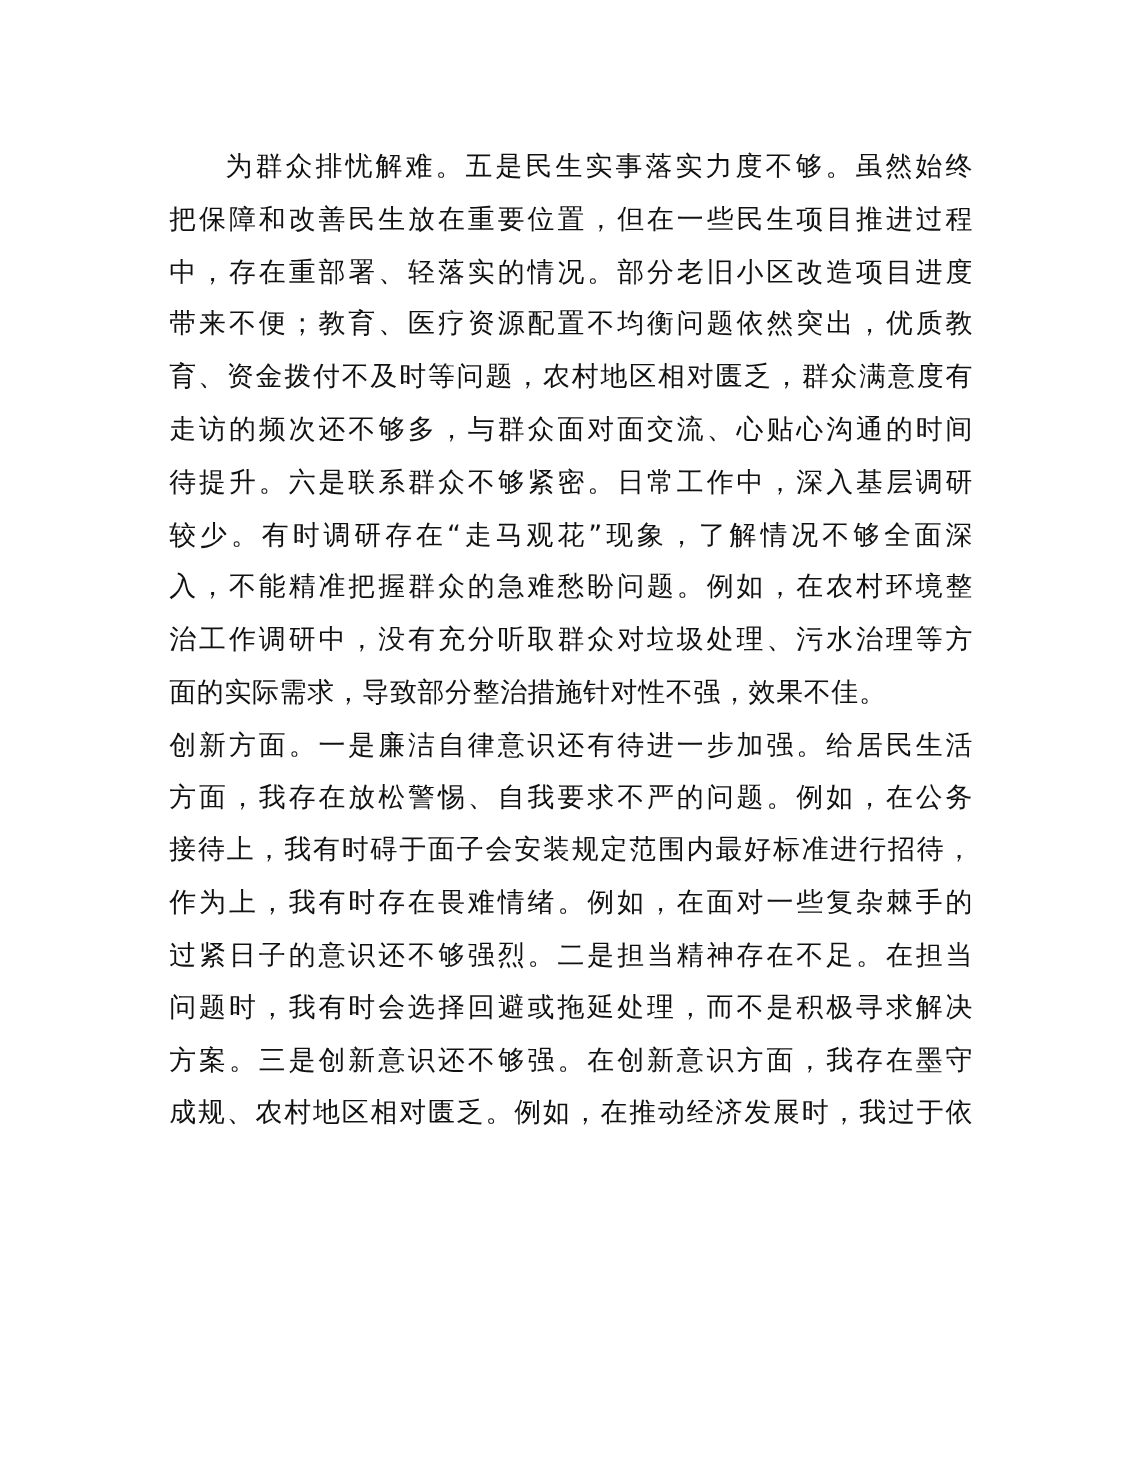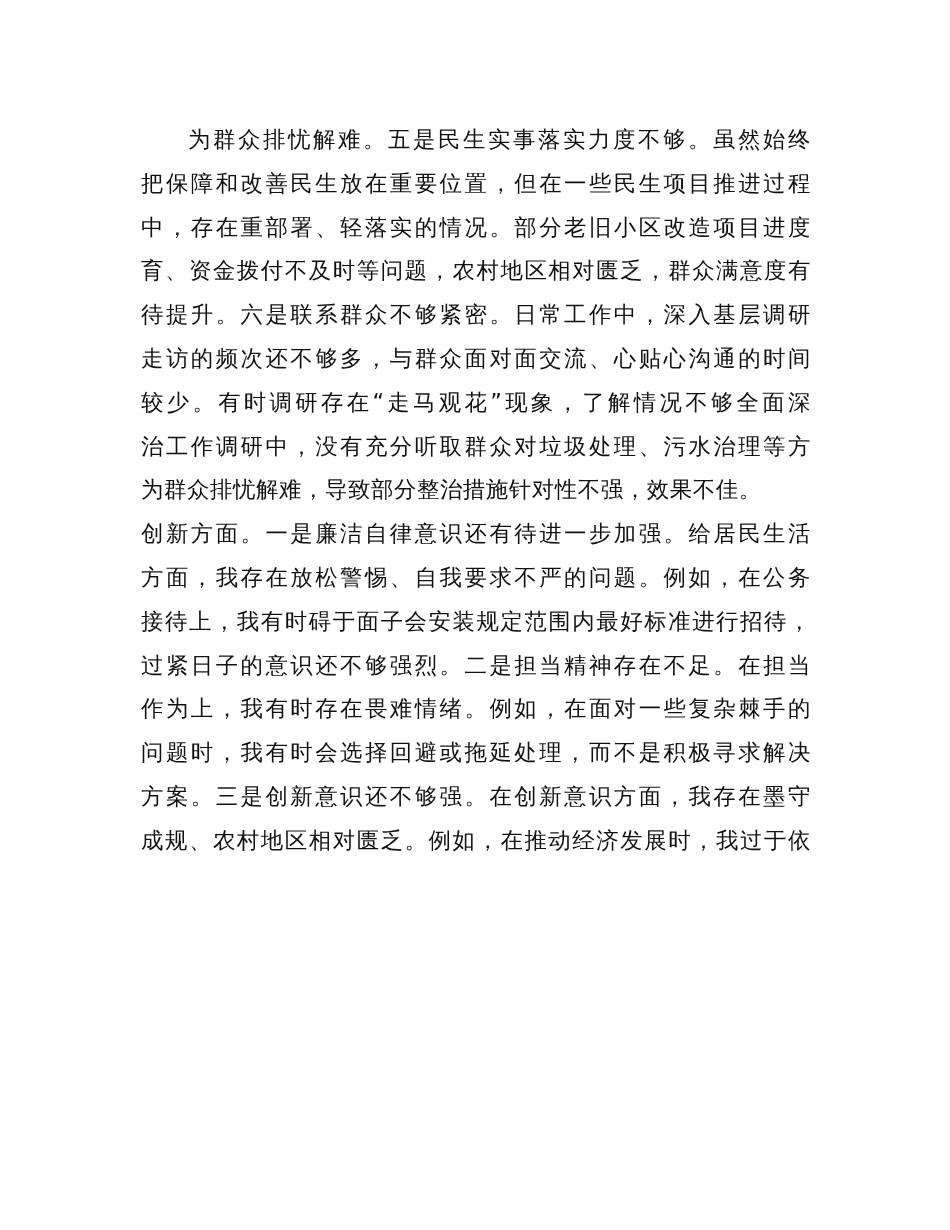--- a/index.html
+++ b/index.html
@@ -49,33 +49,35 @@
 </head>
 <body>
 
 <div class="page">
   <div class="content">
 
     <div class="paragraph">
       <span class="line indent">为群众排忧解难。五是民生实事落实力度不够。虽然始终</span>
       <span class="line">把保障和改善民生放在重要位置，但在一些民生项目推进过程</span>
       <span class="line">中，存在重部署、轻落实的情况。部分老旧小区改造项目进度</span>
+      <span class="line">带来不便；教育、医疗资源配置不均衡问题依然突出，优质教</span>
       <span class="line">育、资金拨付不及时等问题，农村地区相对匮乏，群众满意度有</span>
+      <span class="line">走访的频次还不够多，与群众面对面交流、心贴心沟通的时间</span>
       <span class="line">待提升。六是联系群众不够紧密。日常工作中，深入基层调研</span>
-      <span class="line">走访的频次还不够多，与群众面对面交流、心贴心沟通的时间</span>
       <span class="line">较少。有时调研存在“走马观花”现象，了解情况不够全面深</span>
+      <span class="line">入，不能精准把握群众的急难愁盼问题。例如，在农村环境整</span>
       <span class="line">治工作调研中，没有充分听取群众对垃圾处理、污水治理等方</span>
-      <span class="line last">为群众排忧解难，导致部分整治措施针对性不强，效果不佳。</span>
+      <span class="line last">面的实际需求，导致部分整治措施针对性不强，效果不佳。</span>
     </div>
 
     <div class="paragraph">
       <span class="line">创新方面。一是廉洁自律意识还有待进一步加强。给居民生活</span>
       <span class="line">方面，我存在放松警惕、自我要求不严的问题。例如，在公务</span>
       <span class="line">接待上，我有时碍于面子会安装规定范围内最好标准进行招待，</span>
+      <span class="line">作为上，我有时存在畏难情绪。例如，在面对一些复杂棘手的</span>
       <span class="line">过紧日子的意识还不够强烈。二是担当精神存在不足。在担当</span>
-      <span class="line">作为上，我有时存在畏难情绪。例如，在面对一些复杂棘手的</span>
       <span class="line">问题时，我有时会选择回避或拖延处理，而不是积极寻求解决</span>
       <span class="line">方案。三是创新意识还不够强。在创新意识方面，我存在墨守</span>
       <span class="line">成规、农村地区相对匮乏。例如，在推动经济发展时，我过于依</span>
     </div>
 
   </div>
 </div>
 
 </body></html>

